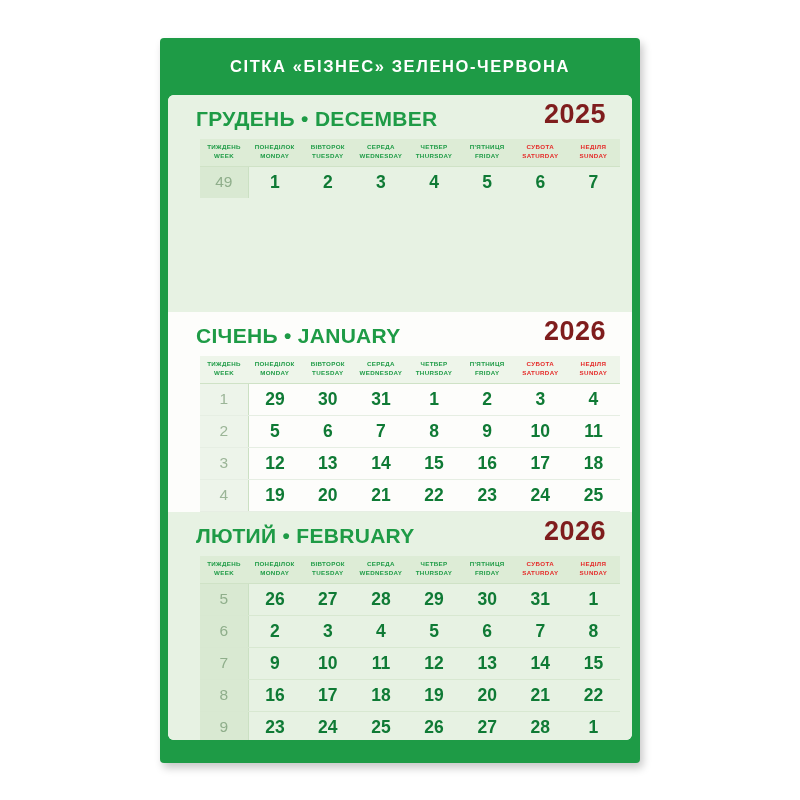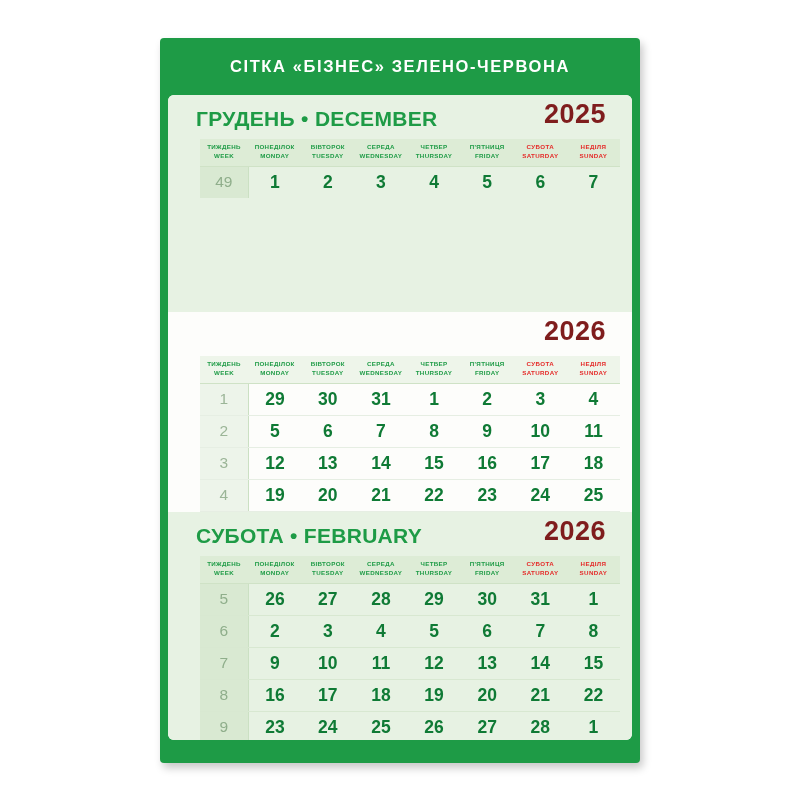--- a/index.html
+++ b/index.html
@@ -195,20 +195,21 @@
                   <td>4</td>
                   <td>5</td>
                   <td class="red">6</td>
                   <td class="red">7</td>
                 </tr>
               </tbody>
             </table>
           </div>
           <div class="month m1">
             <div class="month-head">
+              <div class="month-name">СІЧЕНЬ • JANUARY</div>
               <div class="month-year">2026</div>
             </div>
             <table class="cal">
               <colgroup>
                 <col class="wk">
                 <col class="d">
                 <col class="d">
                 <col class="d">
                 <col class="d">
                 <col class="d">
@@ -276,21 +277,21 @@
                   <td>29</td>
                   <td>30</td>
                   <td class="red">31</td>
                   <td class="dimred">1</td>
                 </tr>
               </tbody>
             </table>
           </div>
           <div class="month m2">
             <div class="month-head">
-              <div class="month-name">СУБОТА • FEBRUARY</div>
+              <div class="month-name">ЛЮТИЙ • FEBRUARY</div>
               <div class="month-year">2026</div>
             </div>
             <table class="cal">
               <colgroup>
                 <col class="wk">
                 <col class="d">
                 <col class="d">
                 <col class="d">
                 <col class="d">
                 <col class="d">

